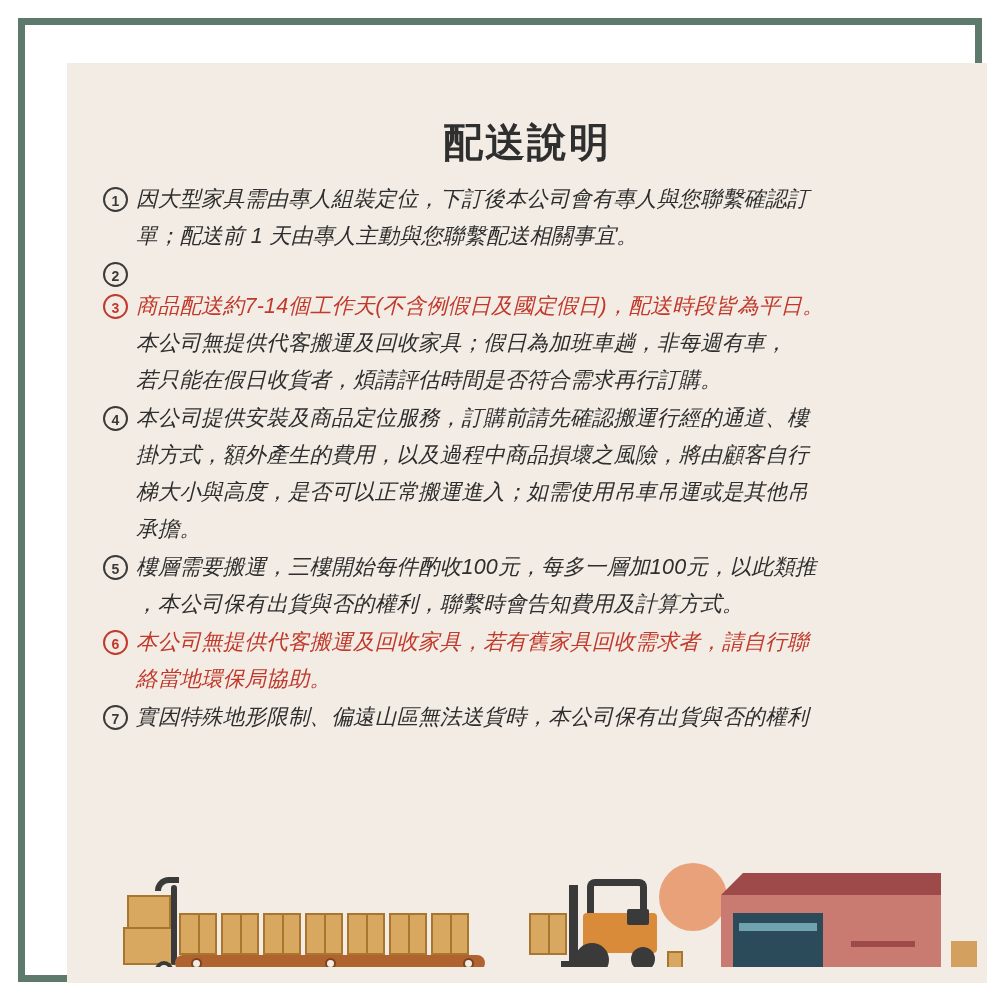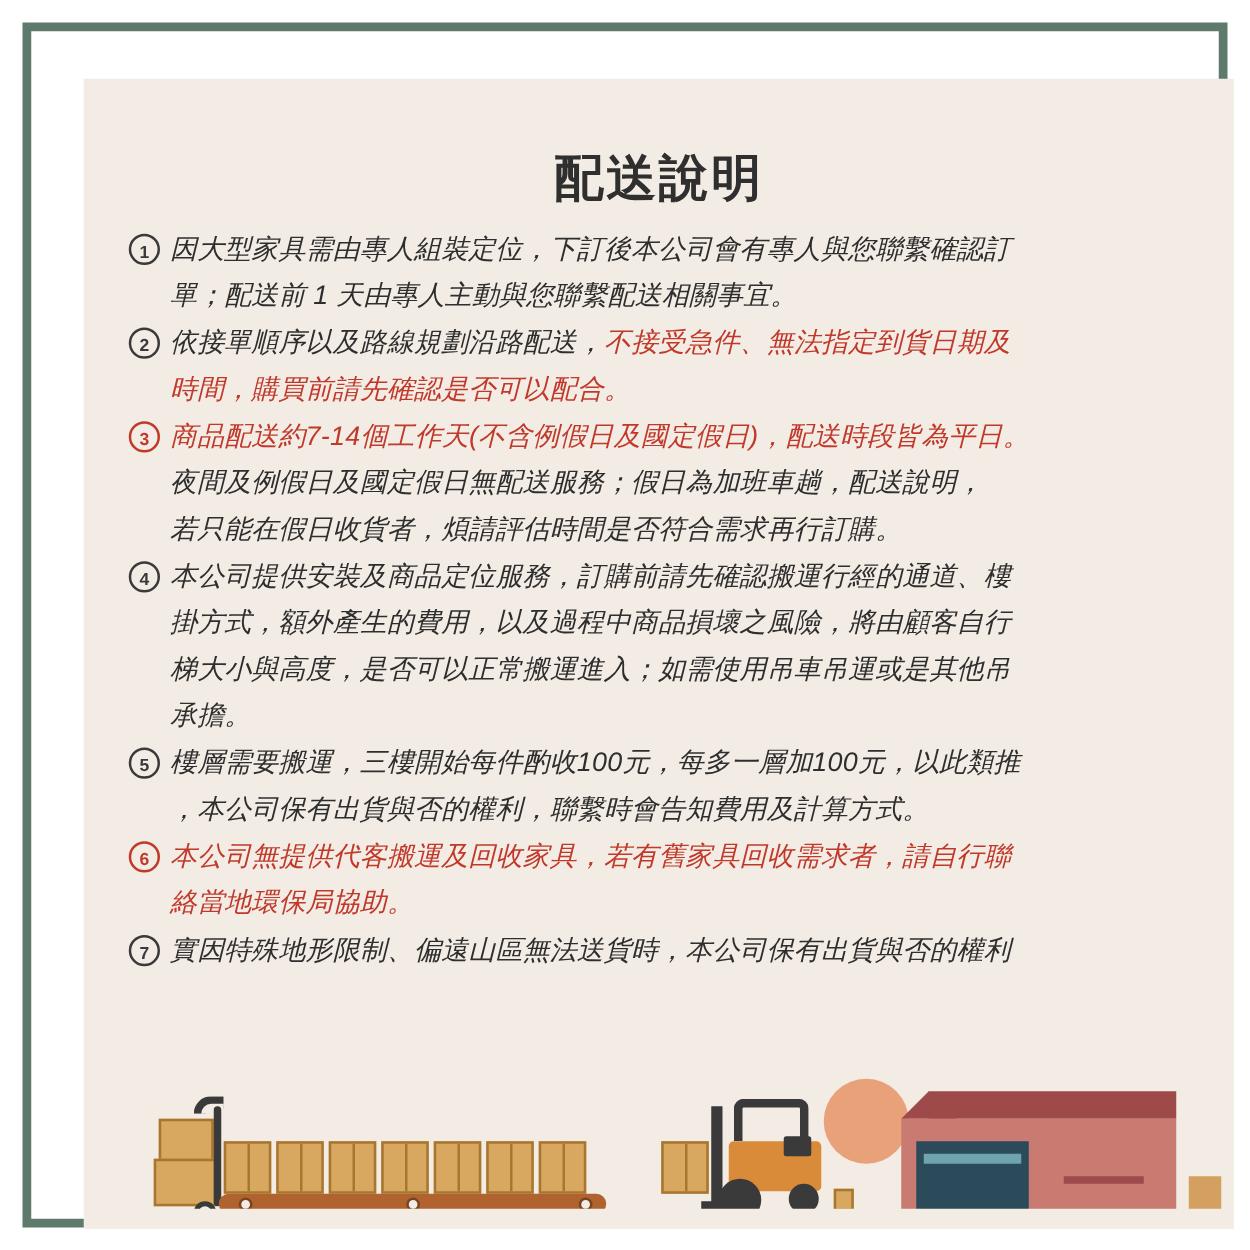--- a/index.html
+++ b/index.html
@@ -376,30 +376,26 @@
       <div class="list">
           <div class="item">
             <div class="num">1</div>
             <div class="text">
               <div><span>因大型家具需由專人組裝定位，下訂後本公司會有專人與您聯繫確認訂</span></div>
               <div><span>單；配送前 1 天由專人主動與您聯繫配送相關事宜。</span></div>
             </div>
           </div>
           <div class="item">
             <div class="num">2</div>
-            <div class="text">
-              <div><span>依接單順序以及路線規劃沿路配送，</span><span class="r">不接受急件、無法指定到貨日期及</span></div>
-              <div><span class="r">時間，購買前請先確認是否可以配合。</span></div>
-            </div>
           </div>
           <div class="item">
             <div class="num red">3</div>
             <div class="text">
               <div><span class="r">商品配送約7-14個工作天(不含例假日及國定假日)，配送時段皆為平日。</span></div>
-              <div><span>夜間及例假日及國定假日無配送服務；假日為加班車趟，配送說明，</span></div>
+              <div><span>本公司無提供代客搬運及回收家具；假日為加班車趟，非每週有車，</span></div>
               <div><span>若只能在假日收貨者，煩請評估時間是否符合需求再行訂購。</span></div>
             </div>
           </div>
           <div class="item">
             <div class="num">4</div>
             <div class="text">
               <div><span>本公司提供安裝及商品定位服務，訂購前請先確認搬運行經的通道、樓</span></div>
               <div><span>掛方式，額外產生的費用，以及過程中商品損壞之風險，將由顧客自行</span></div>
               <div><span>梯大小與高度，是否可以正常搬運進入；如需使用吊車吊運或是其他吊</span></div>
               <div><span>承擔。</span></div>

